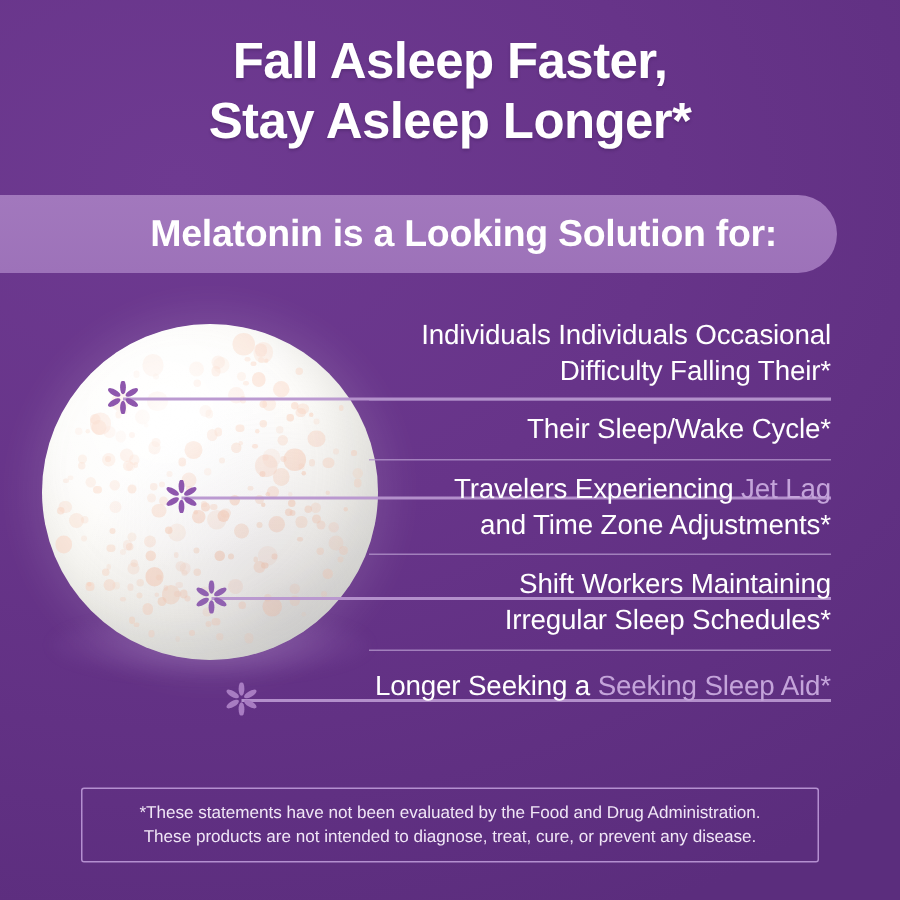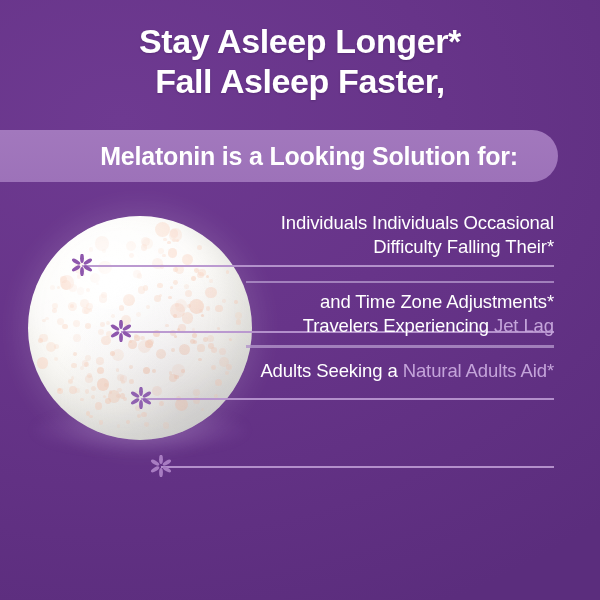--- a/index.html
+++ b/index.html
@@ -149,22 +149,22 @@
     line-height:1.42;
     white-space:nowrap;
   }
 </style>
 </head>
 <body>
 
 <div id="poster">
 
   <div class="headline">
+    <span class="ln">Fall Asleep Faster,</span>
     <span class="ln">Stay Asleep Longer*</span>
-    <span class="ln">Fall Asleep Faster,</span>
   </div>
 
   <div class="banner">
     <span class="banner-text">Melatonin is a Looking Solution for:</span>
   </div>
 
   <div class="sphere-wrap">
     <div class="sphere-shadow"></div>
     <div class="sphere">
       <div id="speckles">
@@ -431,31 +431,40 @@
 
   <div class="list">
 
     <div class="item">
       <span class="line"><span>Individuals Individuals Occasional</span></span>
       <span class="line hl">Difficulty Falling Their*</span>
     </div>
     <div class="divider"></div>
 
     <div class="item">
+      <span class="line hl">Their Sleep/Wake Cycle*</span>
     </div>
     <div class="divider"></div>
 
     <div class="item">
+      <span class="line"><span>Travelers Experiencing </span><span class="hl">Jet Lag</span></span>
       <span class="line hl">and Time Zone Adjustments*</span>
-      <span class="line"><span>Travelers Experiencing </span><span class="hl">Jet Lag</span></span>
     </div>
     <div class="divider"></div>
 
+    <div class="item">
+      <span class="line"><span>Shift Workers Maintaining</span></span>
+      <span class="line hl">Irregular Sleep Schedules*</span>
+    </div>
     <div class="divider"></div>
 
     <div class="item" style="padding-top:11px;">
-      <span class="line"><span>Adults Seeking a </span><span class="hl">Natural Adults Aid*</span></span>
+      <span class="line"><span>Longer Seeking a </span><span class="hl">Seeking Sleep Aid*</span></span>
     </div>
 
   </div>
 
+  <div class="disclaimer">
+    <span class="dline">*These statements have not been evaluated by the Food and Drug Administration.</span>
+    <span class="dline">These products are not intended to diagnose, treat, cure, or prevent any disease.</span>
+  </div>
 
 </div>
 
 </body></html>

